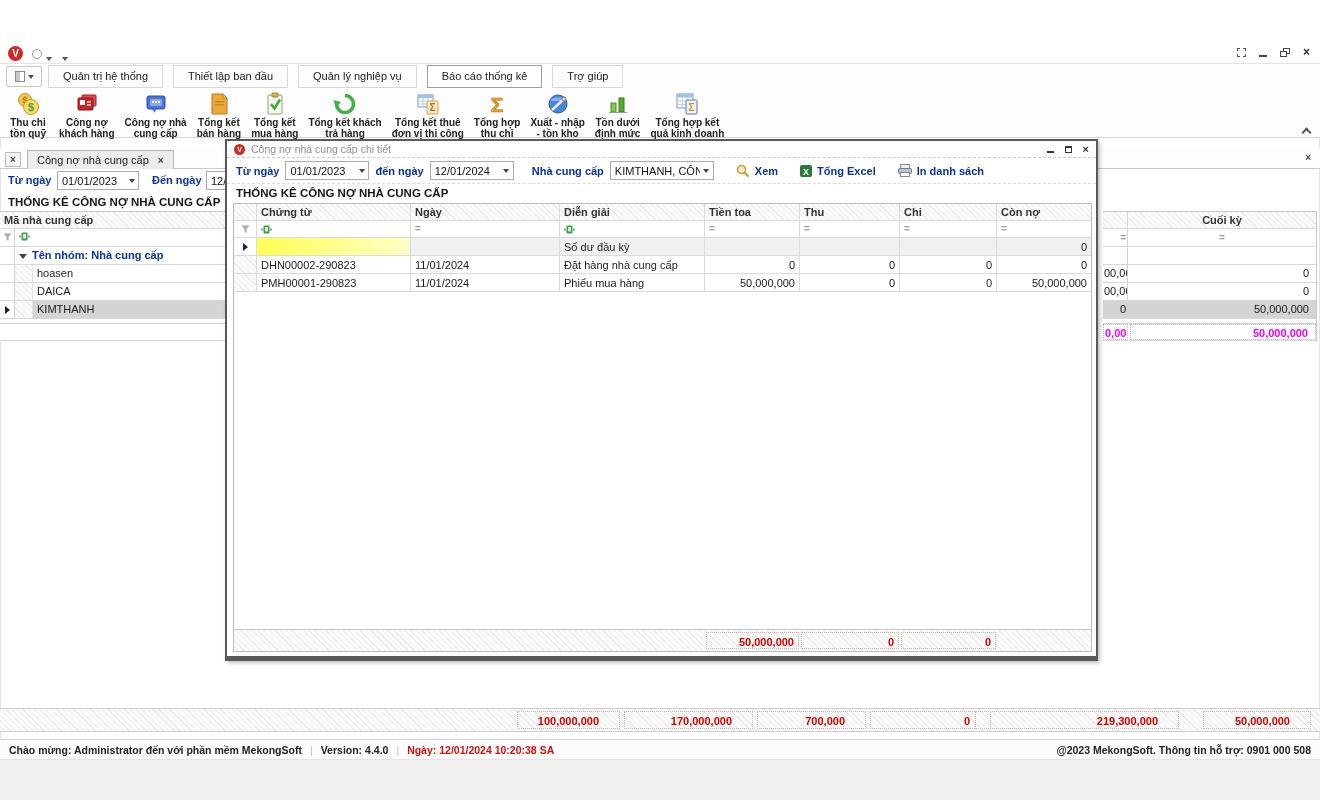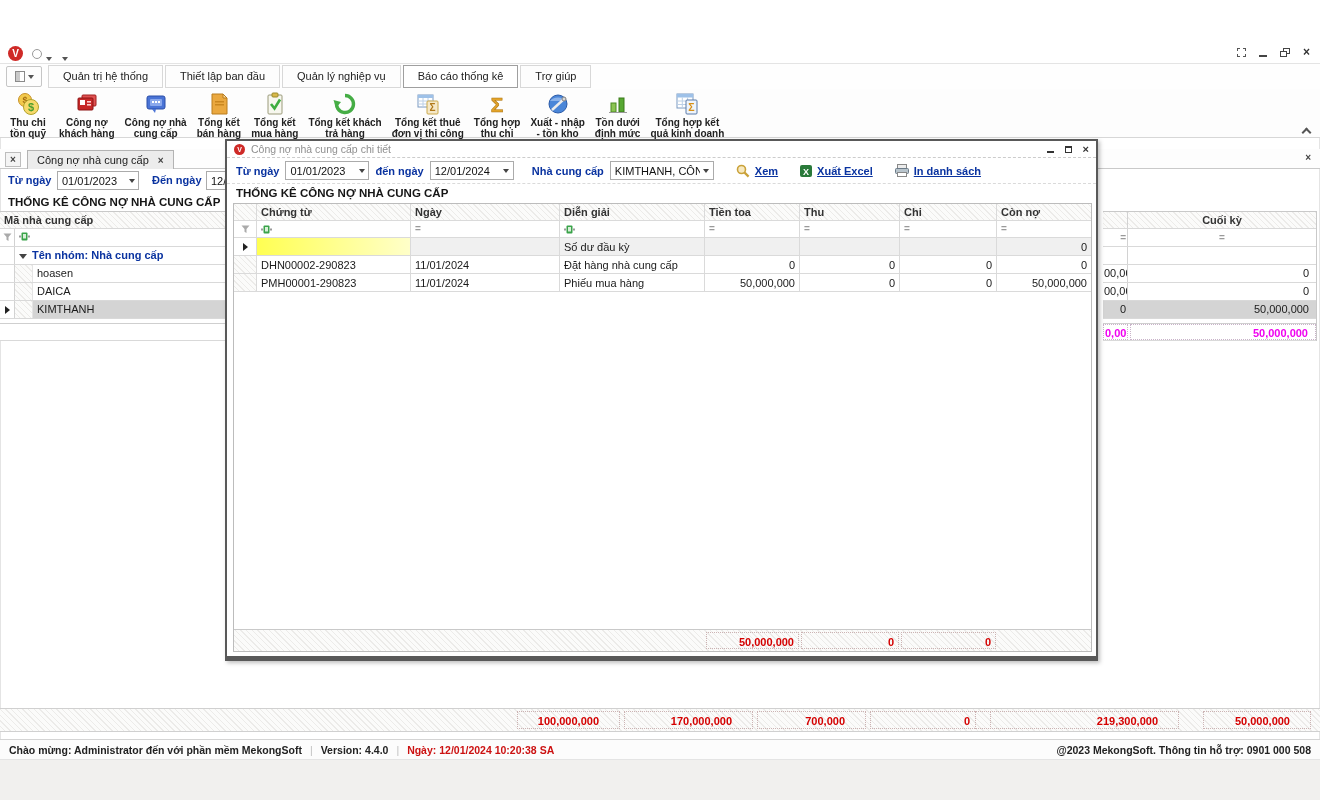--- a/index.html
+++ b/index.html
@@ -24,21 +24,21 @@
   .ic-restore { position:relative; width:10px; height:9px; }
   .ic-restore i { position:absolute; display:block; width:7px; height:6px; border:1px solid #444; background:#fff; }
   .ic-restore i.b1 { right:0; top:0; }
   .ic-restore i.b2 { left:0; bottom:0; }
   .ic-close { font-size:12px; font-weight:bold; color:#333; line-height:9px; }
 
   
   .menubar { position:absolute; left:0; top:64px; width:100%; height:25px; background:#fefefe; }
   .appbtn { position:absolute; left:6px; top:2px; width:36px; height:21px; border:1px solid #c6c6c6; border-radius:2px; background:#fdfdfd; display:flex; align-items:center; justify-content:center; gap:3px; }
   .appbtn .pane { width:10px; height:11px; border:1px solid #8a8a8a; background:linear-gradient(90deg,#c9c9c9 0 4px,#fff 4px); }
-  .menu-tabs { position:absolute; left:48px; top:1px; display:flex; gap:2px; height:23px; }
+  .menu-tabs { position:absolute; left:48px; top:1px; display:flex; gap:10px; height:23px; }
   .mtab { border:1px solid #d8d8d8; background:#fdfdfd; padding:0 14px; line-height:21px; color:#222; }
   .mtab.active { background:#ffffff; border-color:#9f9f9f; }
 
   
   .ribbon { position:absolute; left:0; top:89px; width:100%; height:49px; background:#fdfdfd; border-bottom:1px solid #d7d7d7; display:flex; align-items:flex-start; padding-left:2px; }
   .ritem { display:flex; flex-direction:column; align-items:center; padding:1px 5px 0 5px; min-width:52px; }
   .ricon { height:27px; display:flex; align-items:center; justify-content:center; }
   .rlabel { font-size:10px; line-height:11px; text-align:center; color:#222; font-weight:bold; }
   .ribbon-collapse { position:absolute; right:8px; top:127px; width:12px; height:10px; cursor:pointer; }
   .ribbon-collapse i { display:block; width:7px; height:7px; border-top:2px solid #555; border-right:2px solid #555; transform:rotate(-45deg); margin:2px auto 0; }
@@ -104,21 +104,21 @@
   .dlogo { width:11px; height:11px; border-radius:50%; background:#cf2a27; color:#fff; font-weight:bold; font-size:7px; text-align:center; line-height:11px; flex:none; }
   .dtitle-text { color:#8f8f8f; margin-left:6px; font-size:10.5px; }
   .dcontrols { margin-left:auto; display:flex; gap:11px; align-items:center; }
   .dc-min { width:7px; height:7px; border-bottom:2px solid #333; }
   .dc-max { width:7px; height:7px; border:1px solid #333; border-top-width:2px; }
   .dc-close { font-size:11px; font-weight:bold; color:#333; line-height:8px; }
 
   .dfilter { height:26px; display:flex; align-items:center; padding:0 9px; border-bottom:1px dashed #dadada; gap:6px; flex:none; }
   .dfilter .combo { width:84px; flex:none; }
   .dfilter .combo.wide { width:104px; }
-  .dbtn { display:flex; align-items:center; gap:5px; color:#0a33a0; font-weight:bold; margin-left:16px; white-space:nowrap;text-decoration:underline; }
+  .dbtn { display:flex; align-items:center; gap:5px; color:#0a33a0; font-weight:bold; margin-left:16px; white-space:nowrap; }
   .dsect { flex:none; padding:3px 0 0 9px; font-weight:bold; font-size:11.5px; color:#151515; height:18px; }
 
   .dtablewrap { flex:1; margin:1px 4px 4px 6px; border:1px solid #bcbcbc; position:relative; background:#fff; overflow:hidden; }
   .dgrow { display:grid; grid-template-columns:23px 154px 149px 145px 95px 100px 97px 1fr; height:18px; border-bottom:1px solid #dadada; }
   .dgrow.head { height:17px; }
   .dgc { border-right:1px solid #dadada; padding:2px 4px; overflow:hidden; white-space:nowrap; display:flex; align-items:center; }
   .dgc.num { justify-content:flex-end; }
   .dgc.head { font-weight:bold; color:#333; }
   .dgc.selc { padding:0; justify-content:center; }
   .row-even { background:#f0f0f0; }
@@ -445,21 +445,21 @@
           <circle cx="5.5" cy="5.5" r="4" fill="#f7e9c0" stroke="#caa23a" stroke-width="1.6"></circle>
           <line x1="8.6" y1="8.6" x2="12.6" y2="12.6" stroke="#caa23a" stroke-width="2.2"></line>
         </svg>
       <span>Xem</span>
     </div>
     <div class="dbtn">
       <svg width="12" height="12">
           <rect width="12" height="12" rx="2" fill="#2a7a3a"></rect>
           <text x="6" y="9.5" text-anchor="middle" font-size="9" fill="#fff" font-weight="bold">X</text>
         </svg>
-      <span>Xuất Excel</span>
+      <span>Tổng Excel</span>
     </div>
     <div class="dbtn">
       <svg width="14" height="13">
           <rect x="2.5" y="0.5" width="9" height="4" fill="#ececec" stroke="#888"></rect>
           <rect x="0.5" y="4.5" width="13" height="5" rx="1" fill="#b8c4cc" stroke="#6a7a88"></rect>
           <rect x="2.5" y="8.5" width="9" height="4" fill="#fff" stroke="#888"></rect>
         </svg>
       <span>In danh sách</span>
     </div>
   </div>

